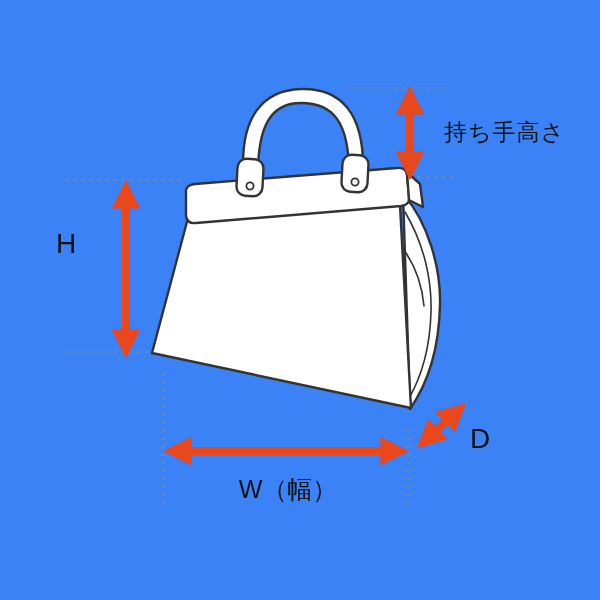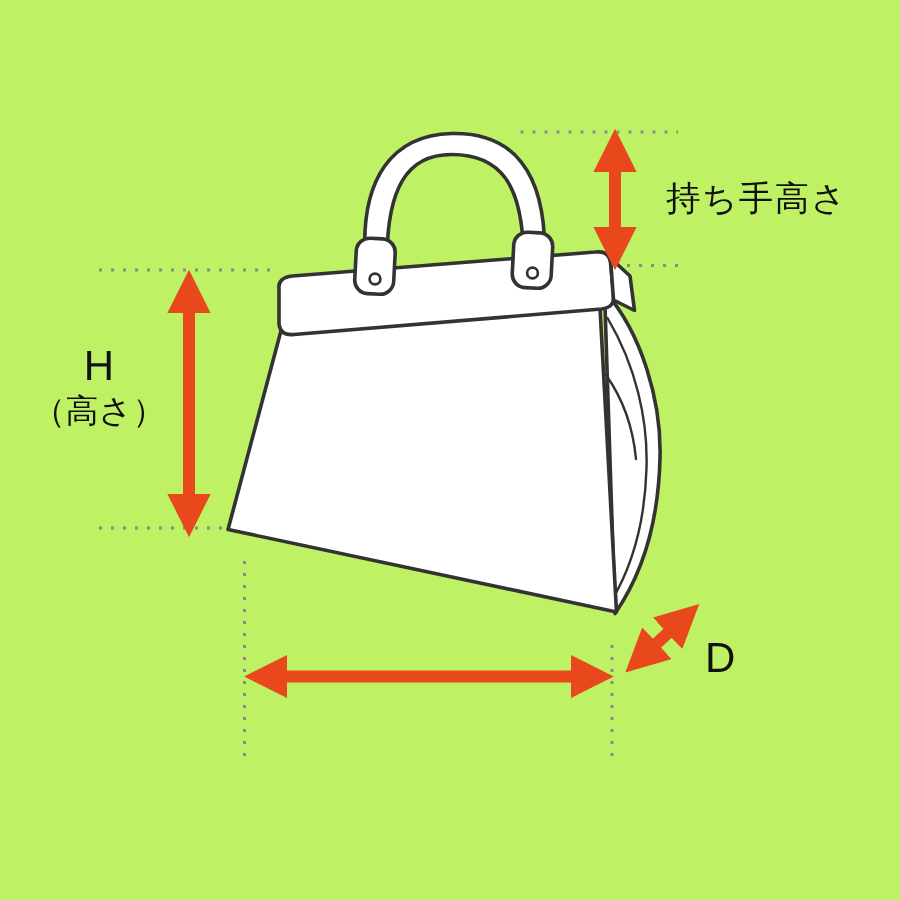--- a/index.html
+++ b/index.html
@@ -1,20 +1,20 @@
 <!DOCTYPE html>
 <html style="--accent: #E8481C; --line: #333333; --guide: #8a8a8a; --text: #111111;"><head>
 <meta charset="utf-8">
 <style>
   html, body { margin: 0; padding: 0; background: #ffffff; }
   .stage {
     position: relative;
     width: 600px;
     height: 600px;
-    background: #bef264;
+    background: #3b82f6;
     overflow: hidden;
     font-family: "Liberation Sans", "DejaVu Sans", sans-serif;
     color: var(--text, #111111);
   }
   svg.scene { position: absolute; inset: 0; display: block; }
 
   
   .outline {
     fill: #ffffff;
     stroke: var(--line, #333333);
@@ -102,21 +102,21 @@
     <path class="arrow" marker-start="url(#ah-start)" marker-end="url(#ah-end)" d="M 410 101 L 410 165"></path>
     <path class="arrow" marker-start="url(#ah-start)" marker-end="url(#ah-end)" d="M 126 195 L 126 343"></path>
     <path class="arrow" marker-start="url(#ah-start)" marker-end="url(#ah-end)" d="M 178 451 L 394 451"></path>
     <path class="arrow" marker-start="url(#ah-start)" marker-end="url(#ah-end)" d="M 428 438 L 455 413"></path>
   </svg>
 
   <div class="lbl lbl-handle">持ち手高さ</div>
 
   <div class="lbl lbl-height">
     <div class="dim-letter">H</div>
-    <div class="dim-paren">（高さ）</div>
   </div>
 
+  <div class="lbl lbl-width">W（幅）</div>
 
   <div class="lbl lbl-depth">
     <div class="dim-letter">D</div>
   </div>
 
 </div>
 
 </body></html>

